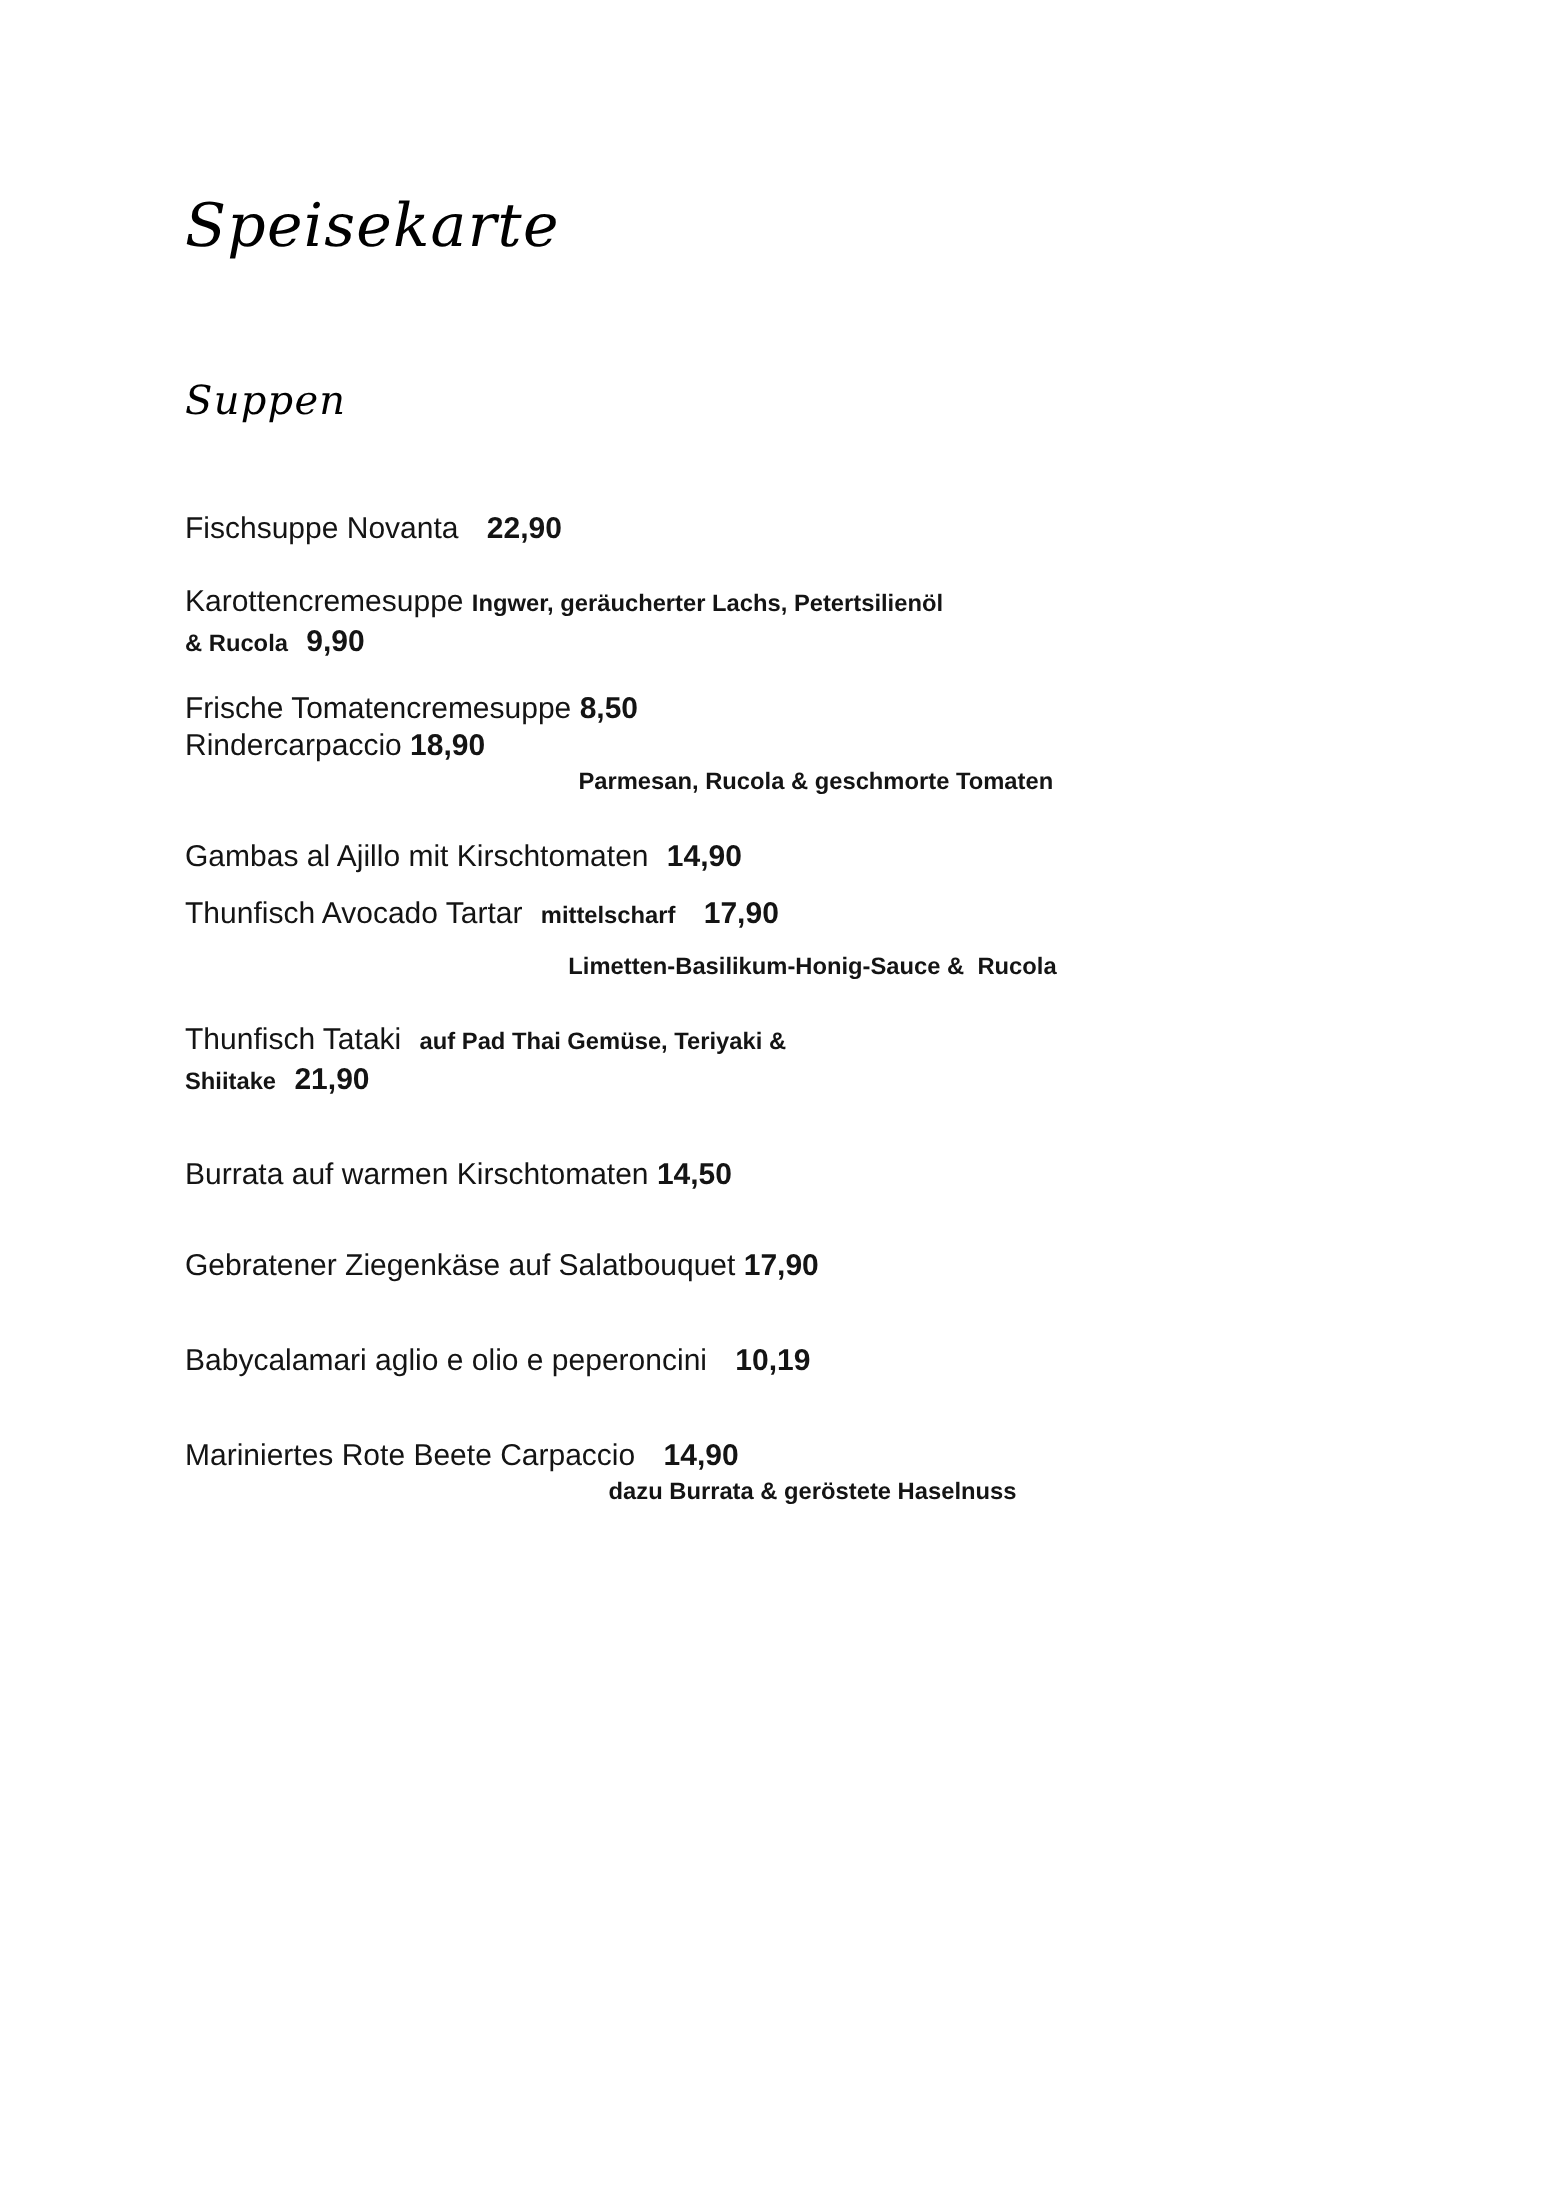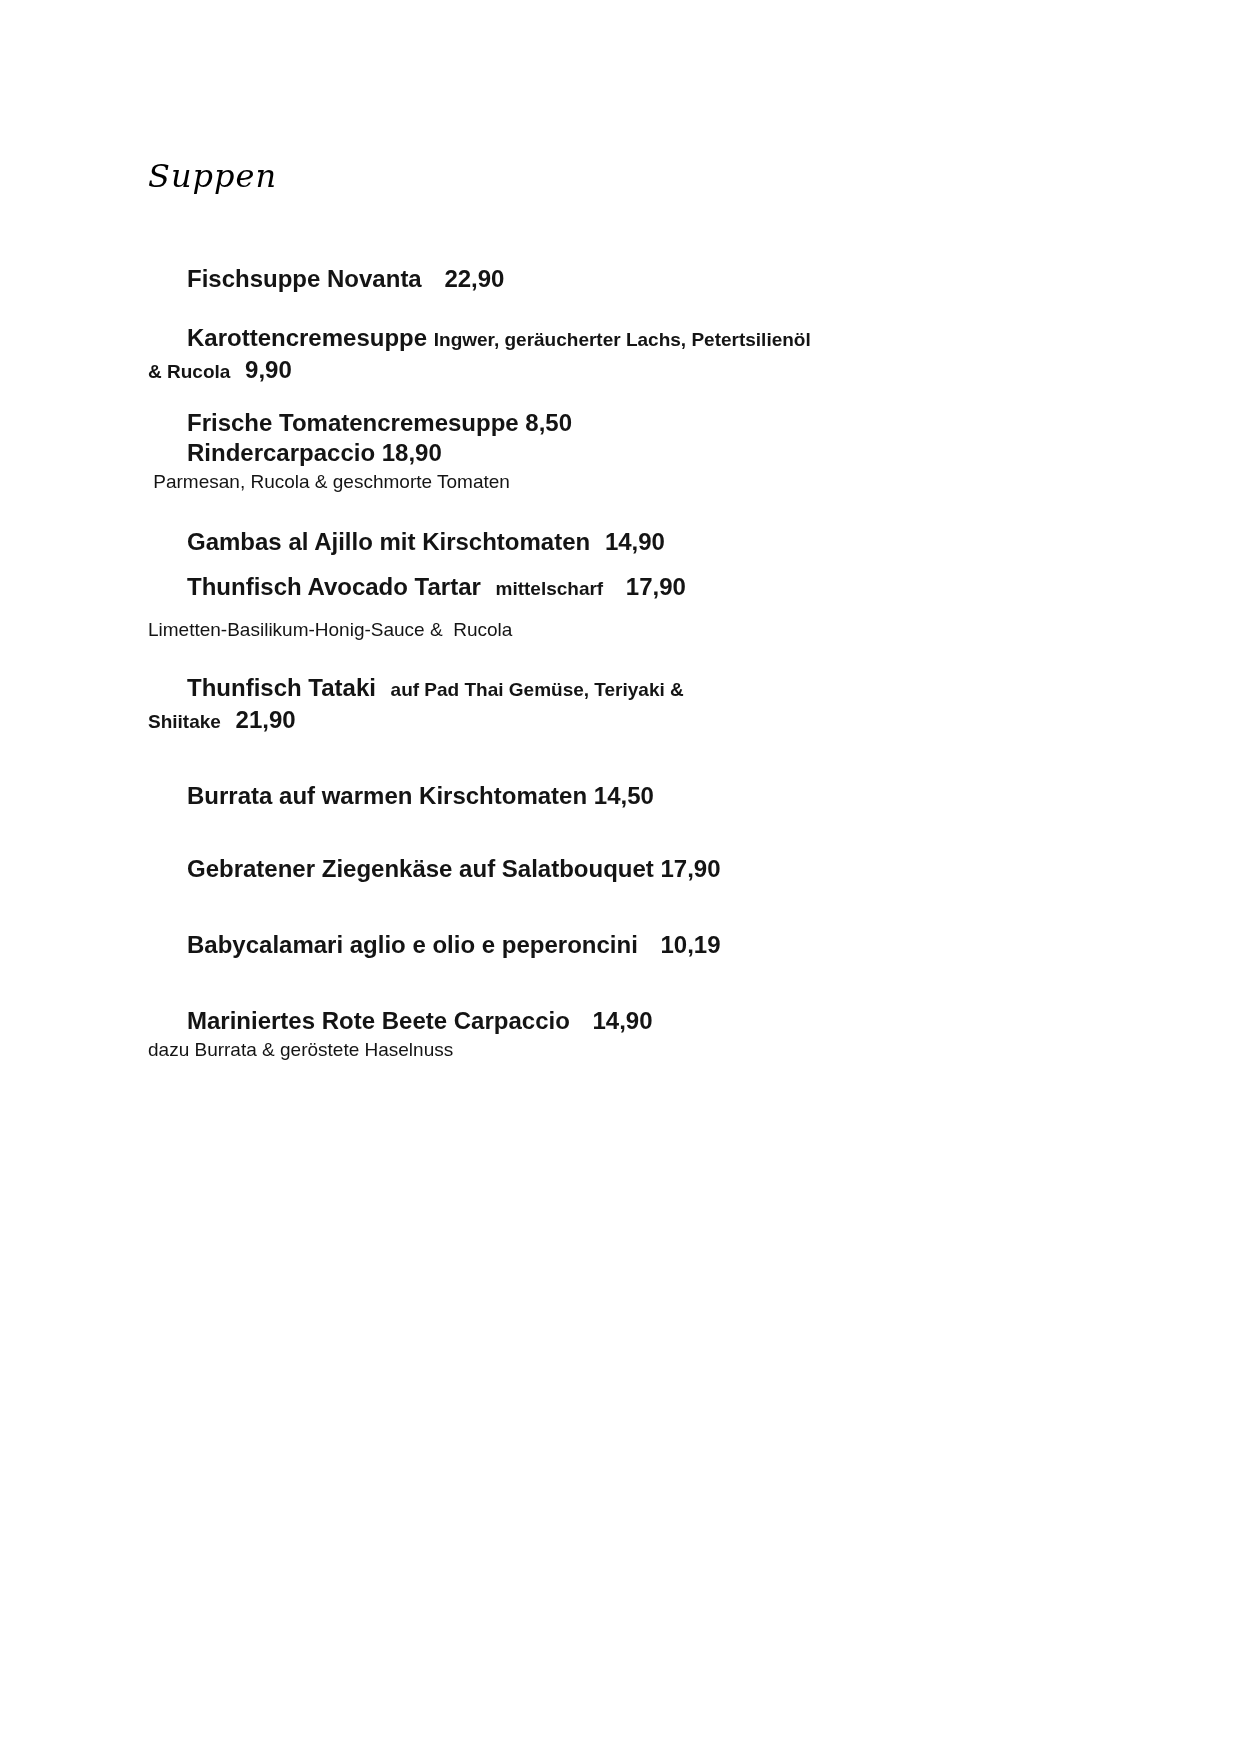--- a/index.html
+++ b/index.html
@@ -34,51 +34,53 @@
   }
   .heading.suppen   { margin-top: 0;   margin-bottom: 62px; }
   .heading.antipasti{ margin-top: 94px; margin-bottom: 53px; }
   .item {
     font-weight: 700;
     font-size: 24px;
     line-height: 30px;
     color: #141414;
   }
   .item span { white-space: pre-wrap; }
-  .nm { font-weight: 700; margin-left: 39px; }
+  .nm { font-weight: 400; }
   .pr { font-weight: 700; }
   .ds {
     font-size: 19px;
     font-weight: 700;
   }
   .sub {
     display: block;
     font-size: 19px;
-    font-weight: 400;
+    font-weight: 700;
     line-height: 27px;
+    text-align: center;
   }
   .sub.spaced { margin-top: 12px; }
   .g1 { margin-left: 8px; }
   .g2 { margin-left: 16px; }
   .mb29 { margin-bottom: 29px; }
   .mb21 { margin-bottom: 21px; }
   .mb32 { margin-bottom: 32px; }
   .mb15 { margin-bottom: 15px; }
   .mb30 { margin-bottom: 30px; }
   .mb44 { margin-bottom: 44px; }
   .mb41 { margin-bottom: 41px; }
   .mb43 { margin-bottom: 43px; }
   .mb46 { margin-bottom: 46px; }
   .mb42 { margin-bottom: 42px; }
 </style>
 </head>
 <body>
 
 <div class="page">
 
+  <h1 class="title script">Speisekarte</h1>
 
   <section>
     <h2 class="heading script suppen">Suppen</h2>
 
     <div class="item mb29">
       <span class="nm">Fischsuppe Novanta</span>
       <span class="pr g2">22,90</span>
     </div>
 
     <div class="item mb21">

